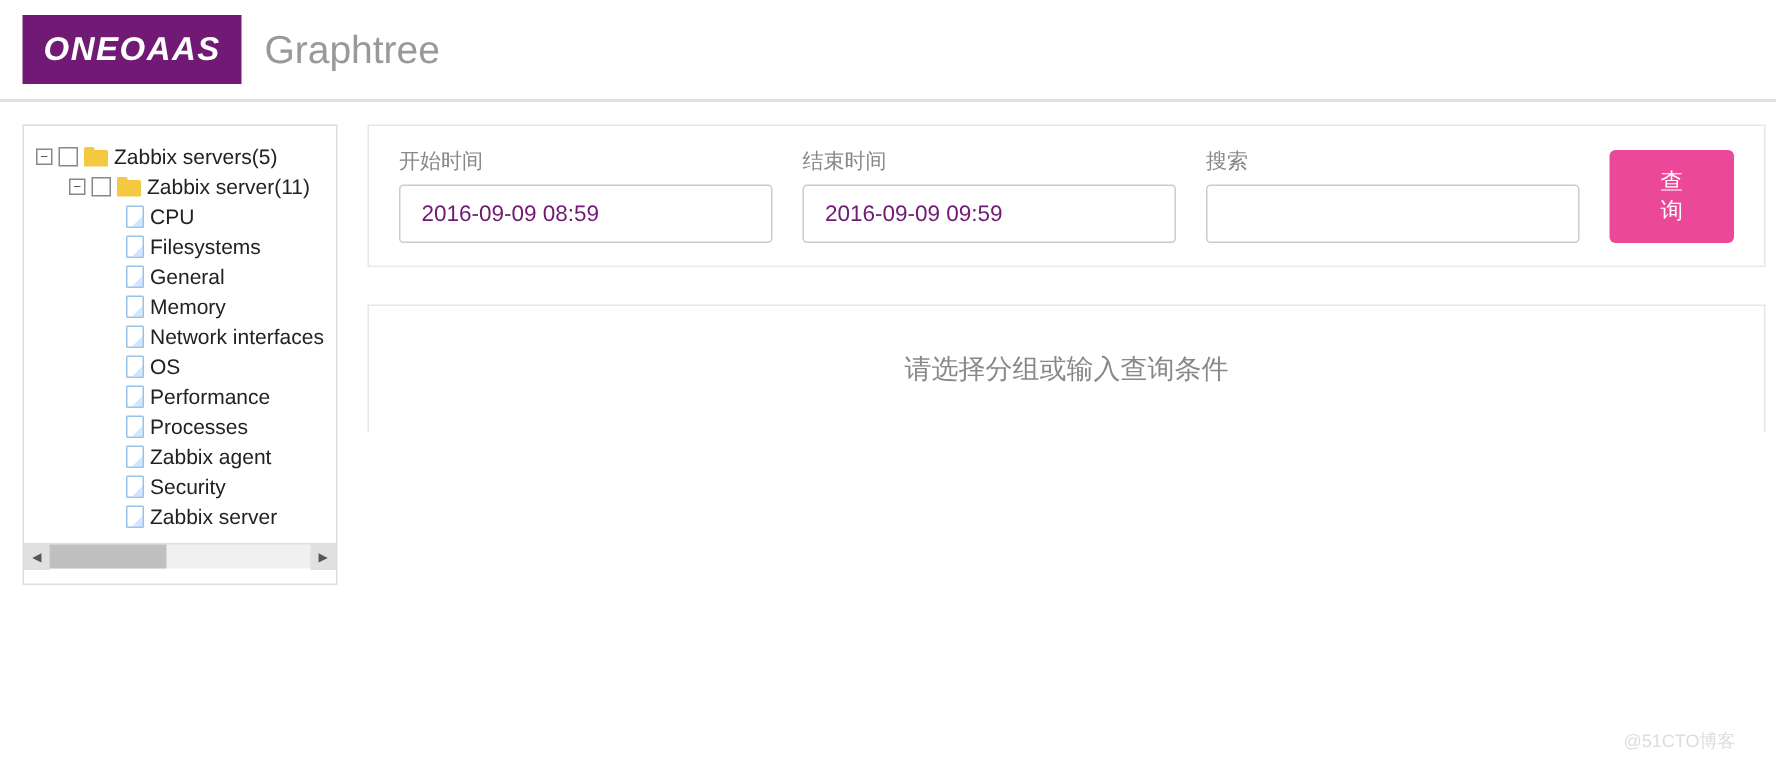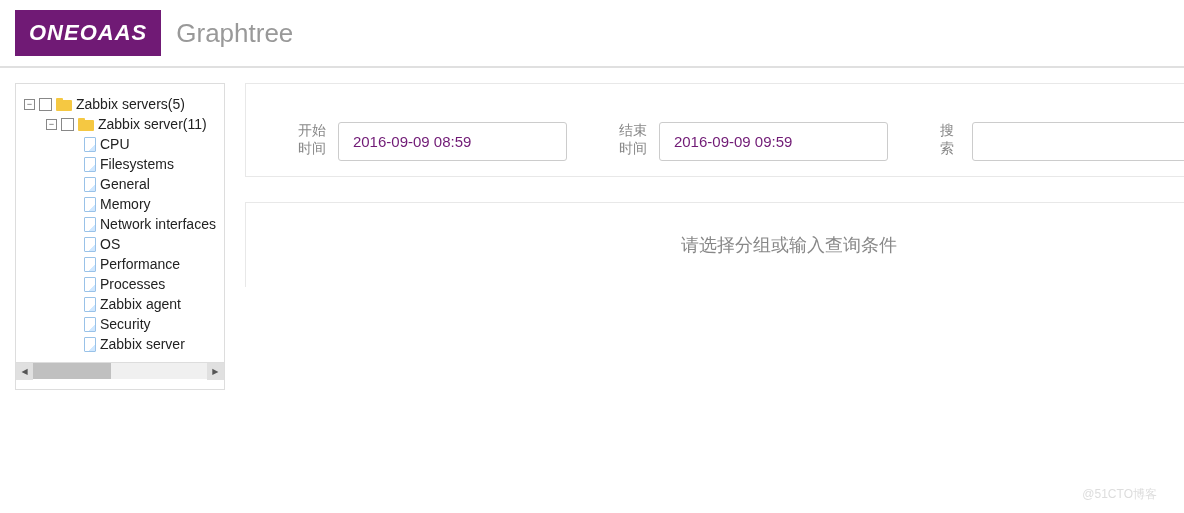--- a/index.html
+++ b/index.html
@@ -26,21 +26,21 @@
     .file-icon { width: 12px; height: 15px; display: inline-block; background: linear-gradient(135deg, #fff 0%, #fff 70%, #d0e8ff 70%, #d0e8ff 100%); border: 1px solid #99c2e8; border-radius: 1px; }
     .tree-label { color: #222; }
     
     .scrollbar { height: 17px; background: #f0f0f0; border-top: 1px solid #ddd; display: flex; align-items: center; margin-top: 8px; }
     .scroll-btn { width: 17px; height: 17px; background: #e0e0e0; display: flex; align-items: center; justify-content: center; font-size: 8px; color: #555; }
     .scroll-track { flex: 1; height: 100%; position: relative; }
     .scroll-thumb { position: absolute; left: 0; width: 45%; height: 100%; background: #c0c0c0; }
     
     .content { flex: 1; display: flex; flex-direction: column; gap: 25px; }
     .filter-panel { border: 1px solid #e8e8e8; padding: 15px 20px; display: flex; gap: 20px; align-items: flex-end; }
-    .field-group { display: flex; flex-direction: row; gap: 6px; margin-left: 32px; }
+    .field-group { display: flex; flex-direction: column; gap: 6px; }
     .field-label { color: #888; font-size: 14px; }
     .field-input { border: 1px solid #ccc; padding: 10px 14px; font-size: 15px; color: #701a75; width: 249px; border-radius: 3px; }
     .btn-query { background: #ec4899; color: #fff; border: none; padding: 12px 34px; font-size: 15px; border-radius: 4px; cursor: pointer; }
     
     .result-panel { border: 1px solid #e8e8e8; border-bottom: none; padding: 30px; text-align: center; color: #888; font-size: 18px; }
     
     .watermark { position: fixed; bottom: 10px; right: 27px; color: #ddd; font-size: 12px; }
   </style>
 </head>
 <body>

